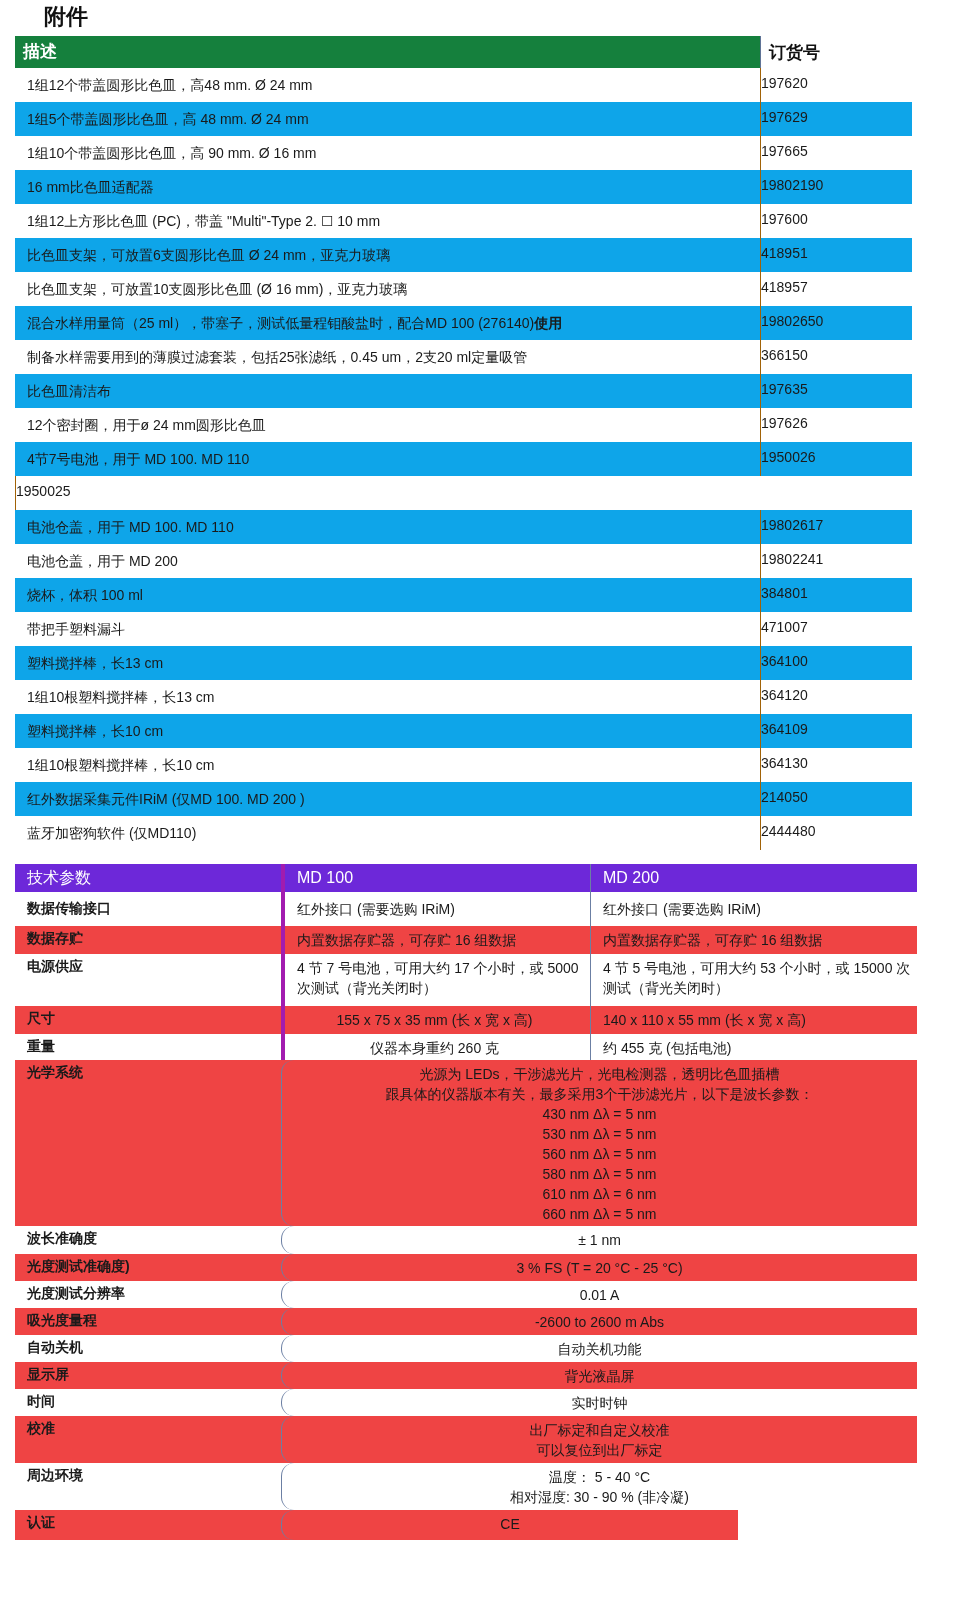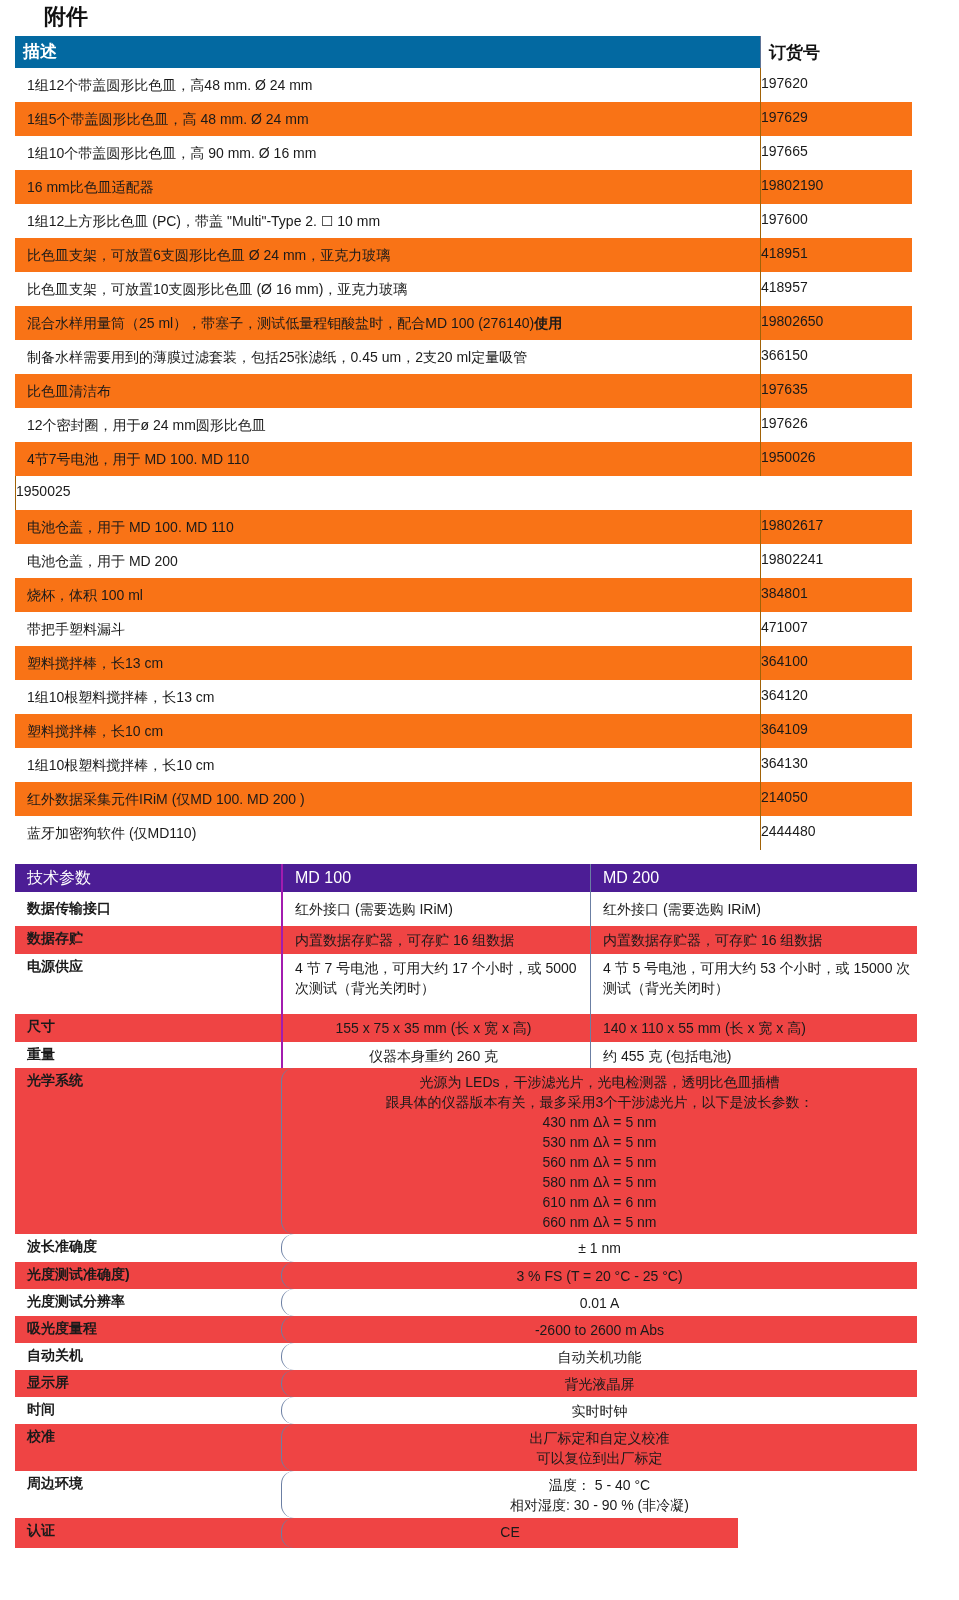--- a/index.html
+++ b/index.html
@@ -9,46 +9,46 @@
     color: #1a1a1a;
   }
   .page-title {
     position: absolute; left: 14px; top: 2px;
     font-size: 22px; font-weight: bold; color: #111; margin-left: 30px;
   }
   
   .acc-table { position: absolute; left: 15px; top: 36px; width: 897px; }
   .acc-head { display: flex; height: 32px; }
   .acc-head .h-desc {
-    width: 745px; background: #0369a1; color: #fff; font-weight: bold;
+    width: 745px; background: #15803d; color: #fff; font-weight: bold;
     font-size: 17px; line-height: 32px; padding-left: 8px; box-sizing: border-box;
   }
   .acc-head .h-order {
     flex: 1; font-weight: bold; font-size: 17px; line-height: 32px;
     padding-left: 8px; padding-top: 1px; color: #111; border-left: 1px solid #5f7396;
   }
   .acc-row { display: flex; height: 34px; }
-  .acc-row.alt { background: #f97316; }
+  .acc-row.alt { background: #0ea5e9; }
   .acc-row .c-desc {
     width: 745px; font-size: 14px; line-height: 34px; padding-left: 12px;
     box-sizing: border-box; white-space: nowrap; overflow: hidden;
   }
   .acc-row .c-order {
     flex: 1; font-size: 14px; line-height: 30px; 
     border-left: 1px solid #a16207;
   }
   .acc-row:last-child .c-order { line-height: 30px; }
   .bold { font-weight: bold; }
 
   
   .spec-table { position: absolute; left: 15px; top: 864px; width: 902px; }
-  .spec-head { display: flex; height: 28px; background: #4c1d95; color: #fff; font-size: 16px; }
+  .spec-head { display: flex; height: 28px; background: #6d28d9; color: #fff; font-size: 16px; }
   .spec-head div { line-height: 28px; padding-left: 12px; box-sizing: border-box; }
   .col1 { width: 266px; }
-  .col2 { width: 309px; border-left: 2px solid #a21caf; }
+  .col2 { width: 309px; border-left: 4px solid #a21caf; }
   .col3 { flex: 1; border-left: 1px solid #6b7fa3; }
   .colspan { flex: 1; border-left: 1px solid #6b7fa3; text-align: center; border-radius: 13px; }
   .spec-row { display: flex; font-size: 14px; }
   .spec-row.alt { background: #ef4444; }
   .spec-row .col1 { font-weight: bold; padding-left: 12px; box-sizing: border-box; padding-top: 4px; }
   .spec-row .col2, .spec-row .col3 { padding: 4px 6px 4px 12px; box-sizing: border-box; line-height: 20px; }
   .spec-row .colspan { padding-top: 4px; line-height: 20px; }
   .spec-row .center { text-align: center; padding-left: 0; }
   .line { display: block; }
 </style>
@@ -167,21 +167,21 @@
   <div class="spec-row" style="height:34px">
     <div class="col1" style="padding-top:8px">数据传输接口</div>
     <div class="col2" style="padding-top:7px">红外接口 (需要选购 IRiM)</div>
     <div class="col3" style="padding-top:7px">红外接口 (需要选购 IRiM)</div>
   </div>
   <div class="spec-row alt" style="height:28px">
     <div class="col1">数据存贮</div>
     <div class="col2">内置数据存贮器，可存贮 16 组数据</div>
     <div class="col3">内置数据存贮器，可存贮 16 组数据</div>
   </div>
-  <div class="spec-row" style="height:60px">
+  <div class="spec-row" style="height:52px">
     <div class="col1">电源供应</div>
     <div class="col2">4 节 7 号电池，可用大约 17 个小时，或 5000 次测试（背光关闭时）</div>
     <div class="col3">4 节 5 号电池，可用大约 53 个小时，或 15000 次测试（背光关闭时）</div>
   </div>
   <div class="spec-row alt" style="height:28px">
     <div class="col1">尺寸</div>
     <div class="col2 center">155 x 75 x 35 mm (长 x 宽 x 高)</div>
     <div class="col3">140 x 110 x 55 mm (长 x 宽 x 高)</div>
   </div>
   <div class="spec-row" style="height:26px">

